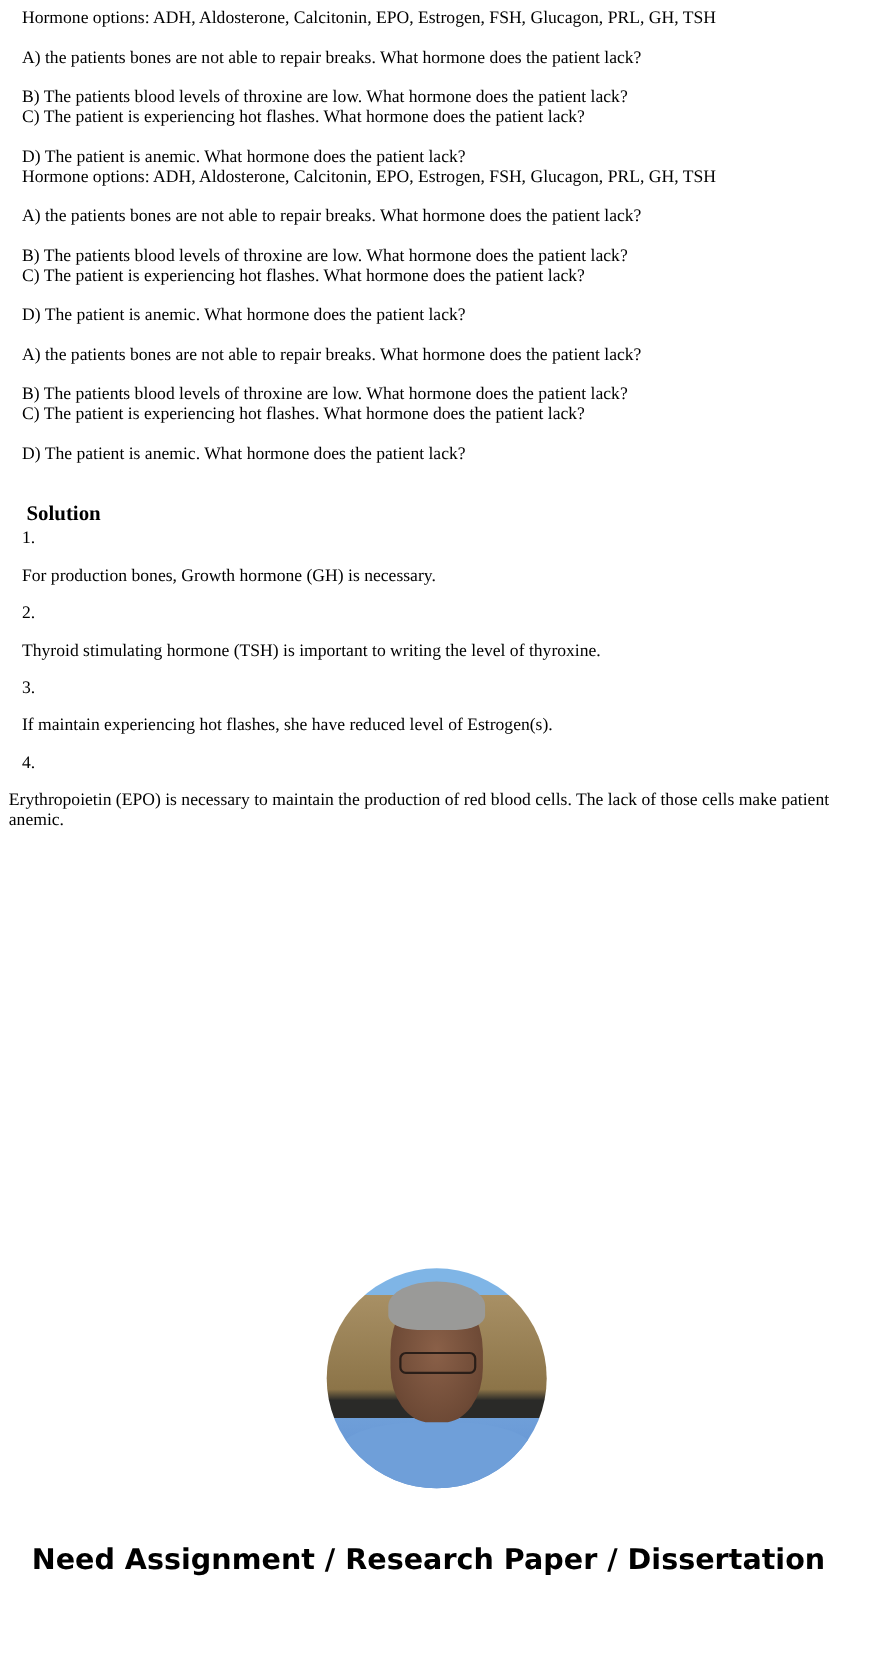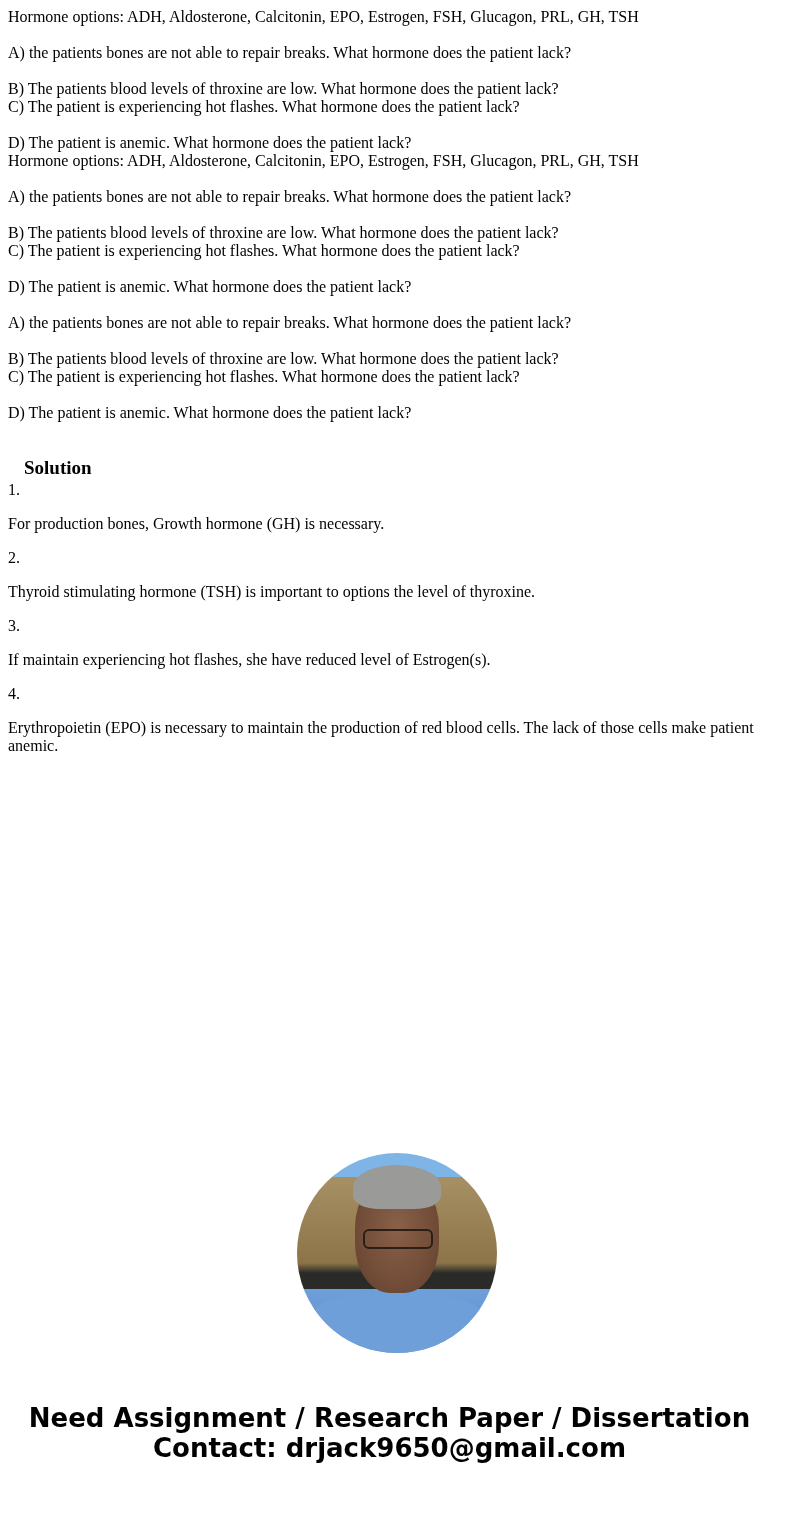--- a/index.html
+++ b/index.html
@@ -6,21 +6,21 @@
     body {
       width: 794px;
       height: 1523px;
       position: relative;
       font-family: "Liberation Serif", "DejaVu Serif", serif;
       font-size: 16px;
       color: #000;
       overflow: hidden;
     }
     .content { position: absolute; left: 8px; top: 0; width: 778px; }
-    .line { position: absolute; left: 0; white-space: nowrap; line-height: 18px; }
+    .line { position: absolute; left: 12px; white-space: nowrap; line-height: 18px; }
     .wrap { position: absolute; left: 0; width: 770px; line-height: 18px; }
     h3.sol {
       position: absolute; left: 0; top: 441px; margin: 16px;
       font-size: 19px; font-weight: bold; line-height: 22px;
     }
     .avatar {
       position: absolute; left: 297px; top: 1153px; width: 200px; height: 200px;
       border-radius: 50%; overflow: hidden;
       background: linear-gradient(180deg, #7fb5e6 0%, #7fb5e6 12%, #a89065 12%, #8c7448 55%, #2a2a28 60%, #2a2a28 68%, #6f9fd9 68%, #5f8fd0 100%);
     }
@@ -67,30 +67,29 @@
   <div class="line" style="top:314px">A) the patients bones are not able to repair breaks. What hormone does the patient lack?</div>
   <div class="line" style="top:350px">B) The patients blood levels of throxine are low. What hormone does the patient lack?</div>
   <div class="line" style="top:368px">C) The patient is experiencing hot flashes. What hormone does the patient lack?</div>
   <div class="line" style="top:404px">D) The patient is anemic. What hormone does the patient lack?</div>
 
   <h3 class="sol">Solution</h3>
 
   <div class="line" style="top:481px">1.</div>
   <div class="line" style="top:515px">For production bones, Growth hormone (GH) is necessary.</div>
   <div class="line" style="top:549px">2.</div>
-  <div class="line" style="top:583px">Thyroid stimulating hormone (TSH) is important to options the level of thyroxine.</div>
+  <div class="line" style="top:583px">Thyroid stimulating hormone (TSH) is important to writing the level of thyroxine.</div>
   <div class="line" style="top:617px">3.</div>
   <div class="line" style="top:651px">If maintain experiencing hot flashes, she have reduced level of Estrogen(s).</div>
   <div class="line" style="top:685px">4.</div>
   <div class="wrap" style="top:719px">Erythropoietin (EPO) is necessary to maintain the production of red blood cells. The lack of those cells make patient anemic.</div>
 </div>
 
 <div class="avatar">
   <div class="shirt"></div>
   <div class="face"></div>
   <div class="hair"></div>
   <div class="glasses"></div>
 </div>
 
 <div class="promo">
   <div>Need Assignment / Research Paper / Dissertation</div>
-  <div>Contact: drjack9650@gmail.com</div>
 </div>
 
 </body></html>

